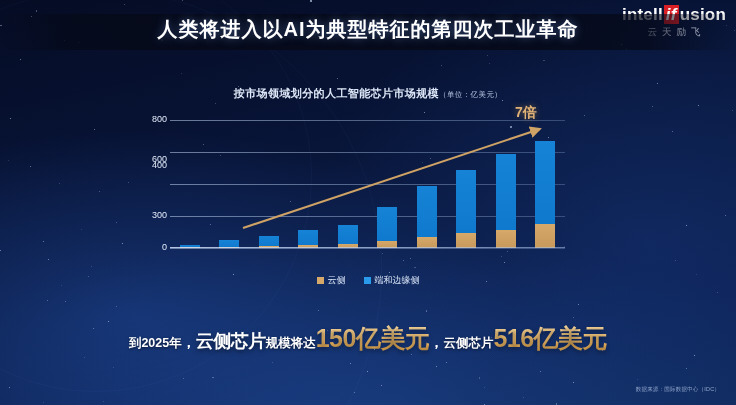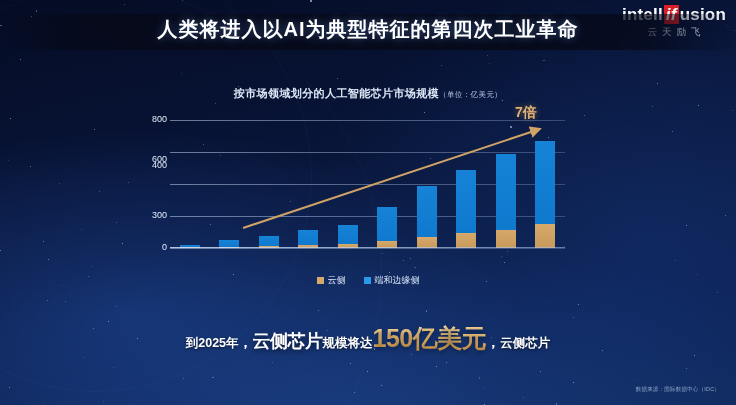--- a/index.html
+++ b/index.html
@@ -390,16 +390,17 @@
     </div>
 
   <div id="caption">
     <span class="sm">到2025年</span>
     <span class="comma">，</span>
     <span class="big">云侧芯片</span>
     <span class="sm">规模将达</span>
     <span class="gold">150亿美元</span>
     <span class="comma">，</span>
     <span class="sm">云侧芯片</span>
+    <span class="gold">516亿美元</span>
   </div>
 
   <div id="source">数据来源：国际数据中心（IDC）</div>
 </div>
 
 </body></html>

